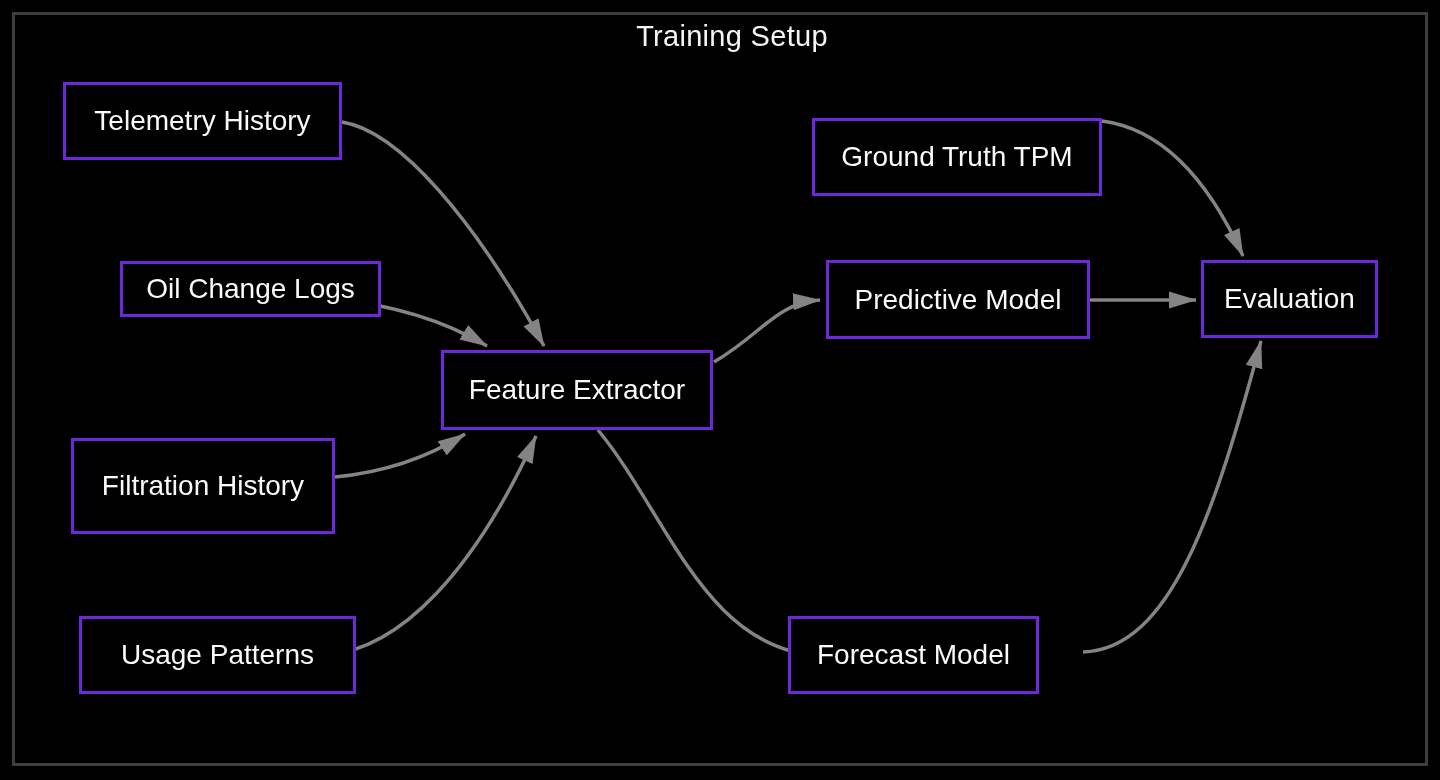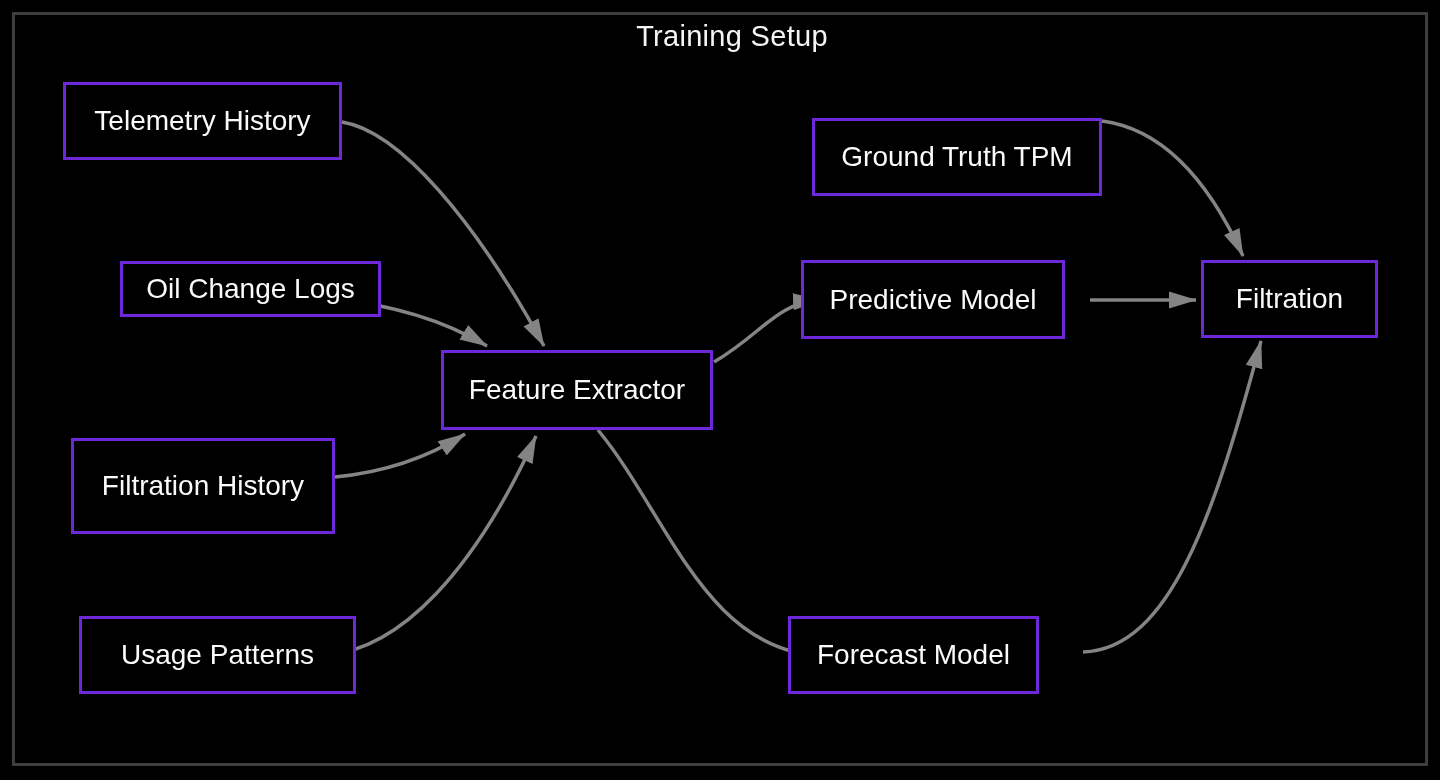--- a/index.html
+++ b/index.html
@@ -60,21 +60,21 @@
     color: #fafafa;
     font-size: 28px;
     white-space: nowrap;
   }
   #n-telemetry_history  { left: 63px;   top: 82px;  width: 279px; height: 78px; }
   #n-oil_change_logs    { left: 72px;   top: 261px; width: 261px; height: 56px; margin-left: 48px; }
   #n-filtration_history { left: 71px;   top: 438px; width: 264px; height: 96px; }
   #n-usage_patterns     { left: 79px;   top: 616px; width: 277px; height: 78px; }
   #n-feature_extractor  { left: 441px;  top: 350px; width: 272px; height: 80px; }
   #n-ground_truth_tpm   { left: 812px;  top: 82px;  width: 290px; height: 78px; margin-top: 36px; }
-  #n-predictive_model   { left: 801px;  top: 260px; width: 264px; height: 79px; }
+  #n-predictive_model   { left: 826px;  top: 260px; width: 264px; height: 79px; }
   #n-forecast_model     { left: 788px;  top: 616px; width: 251px; height: 78px; }
   #n-evaluation         { left: 1201px; top: 260px; width: 177px; height: 78px; }
 </style>
 </head>
 <body>
 
 <div class="canvas">
   <div class="frame"></div>
   <div class="title">Training Setup</div>
 
@@ -113,15 +113,15 @@
   <div class="node" id="n-ground_truth_tpm">
     <span>Ground Truth TPM</span>
   </div>
   <div class="node" id="n-predictive_model">
     <span>Predictive Model</span>
   </div>
   <div class="node" id="n-forecast_model">
     <span>Forecast Model</span>
   </div>
   <div class="node" id="n-evaluation">
-    <span>Filtration</span>
+    <span>Evaluation</span>
   </div>
 </div>
 
 </body></html>

